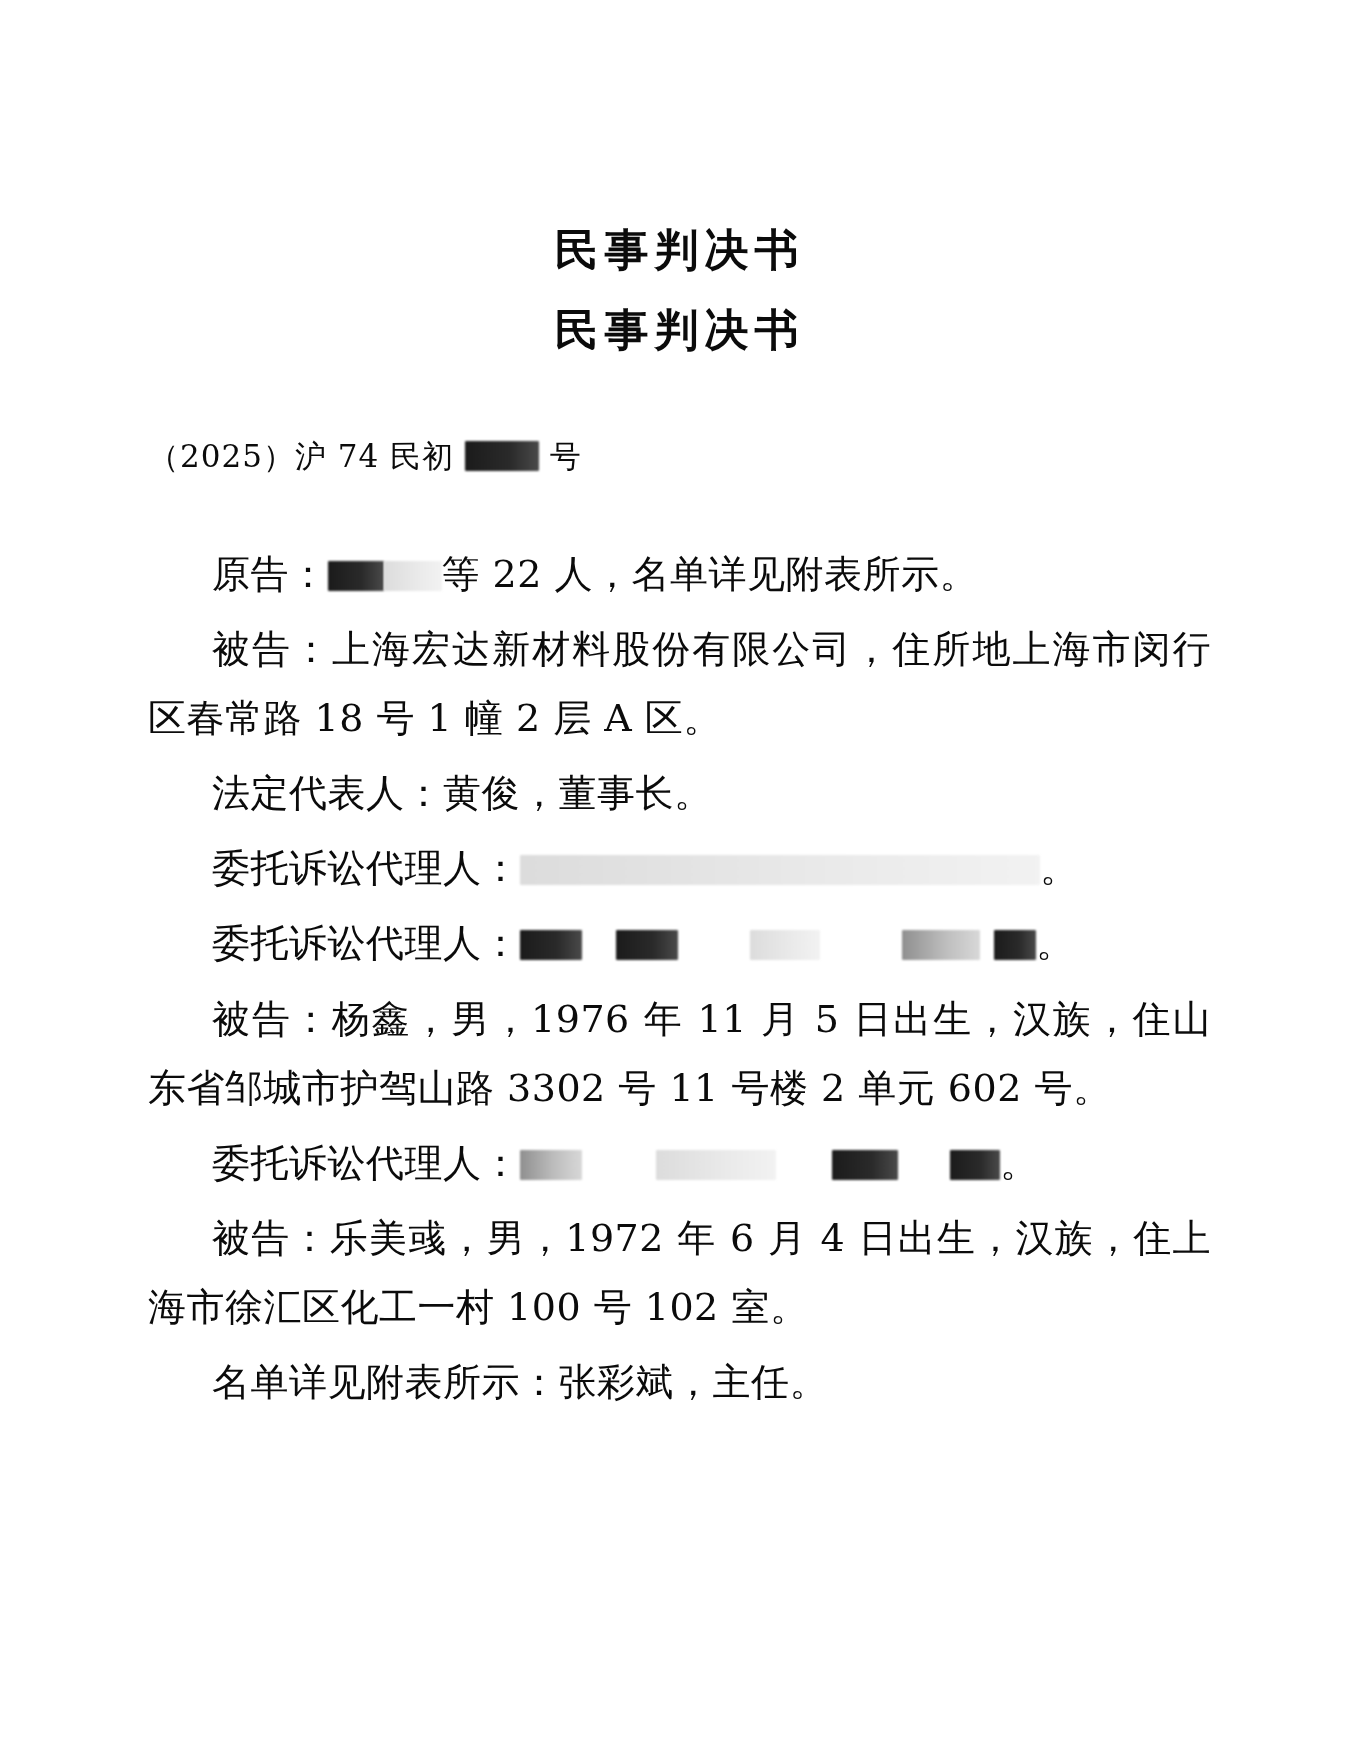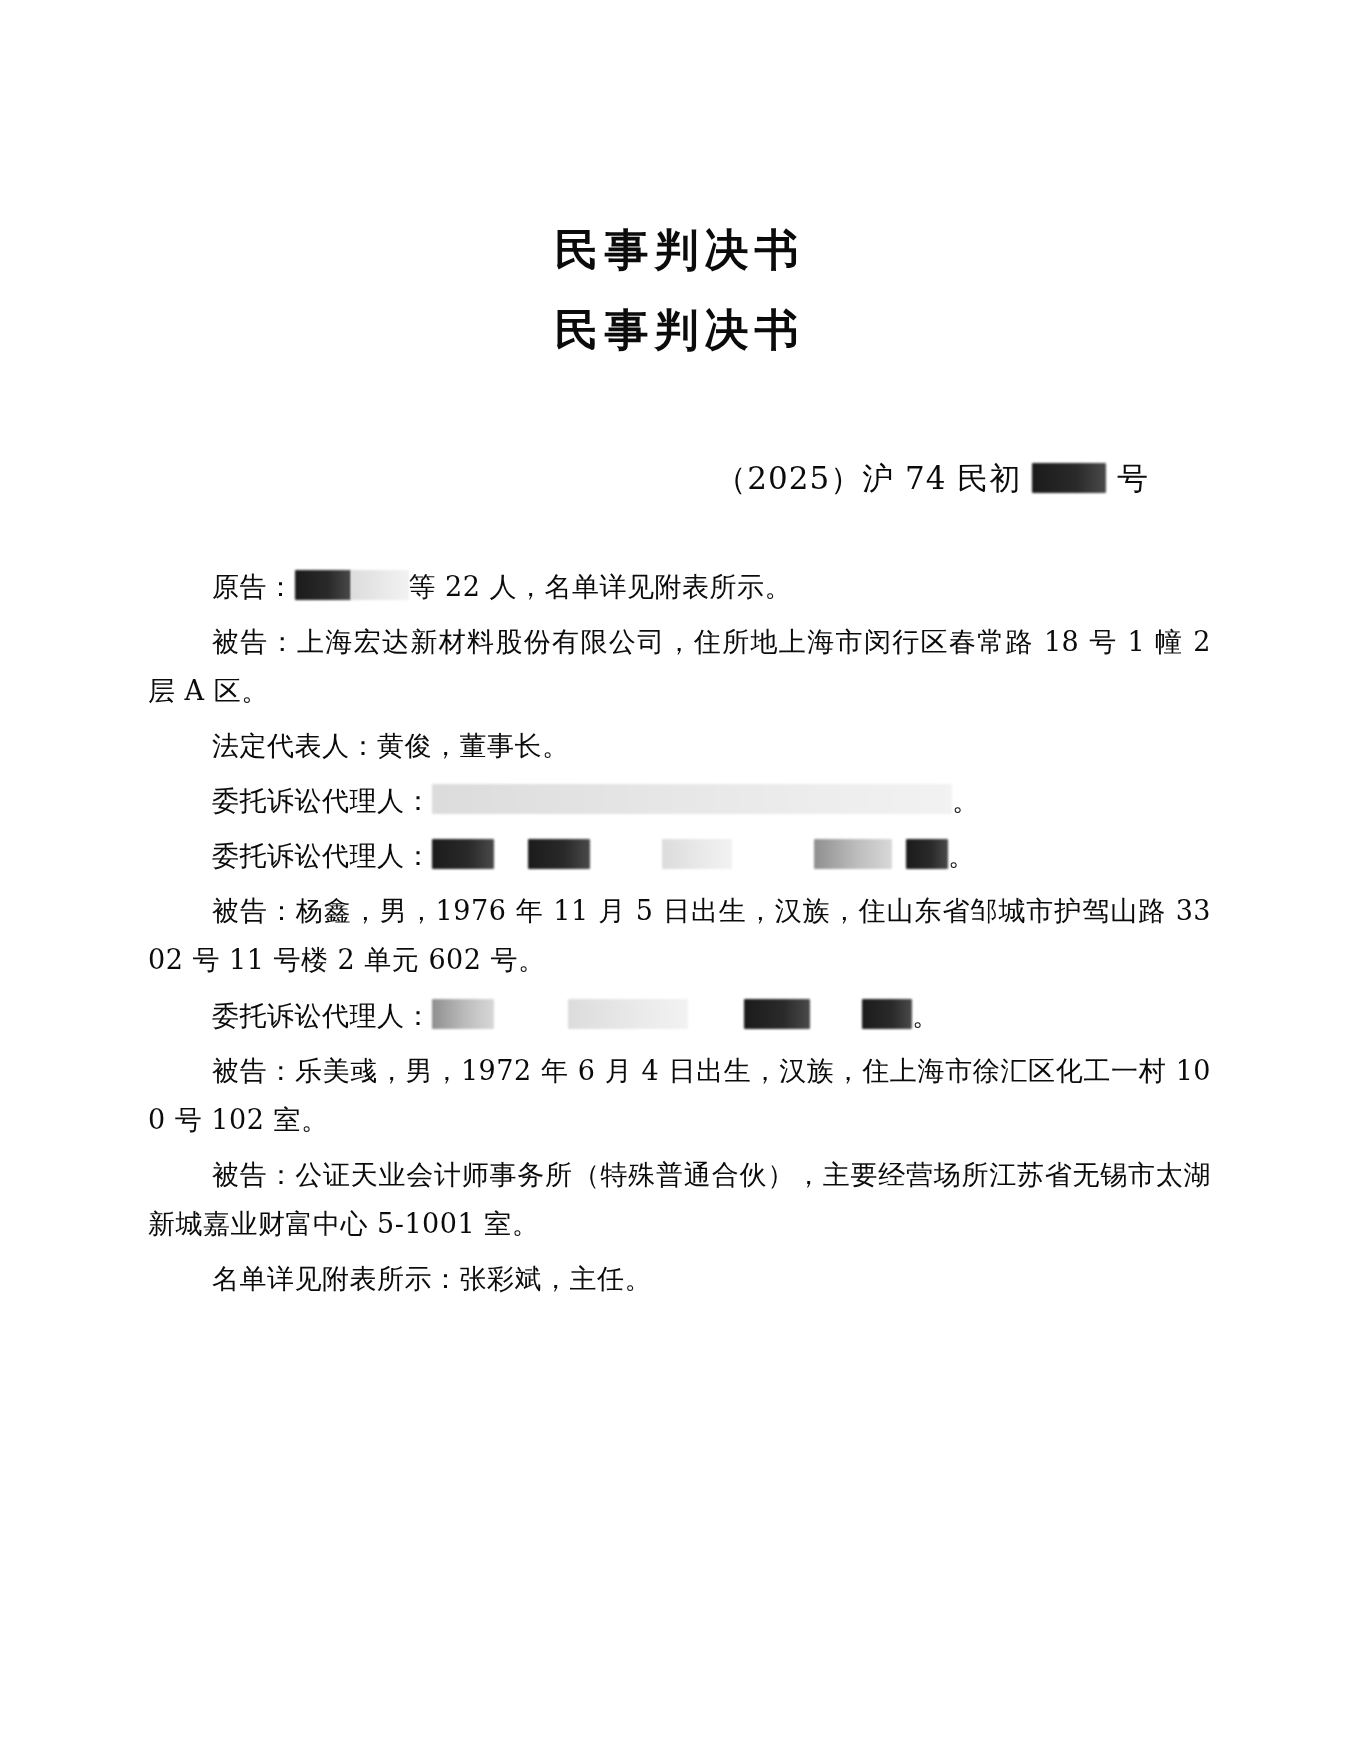--- a/index.html
+++ b/index.html
@@ -34,32 +34,31 @@
     font-family: "DejaVu Serif", "Liberation Serif", serif;
   }
   .doc-subtitle {
     font-size: 44px;
     font-weight: 700;
     letter-spacing: 6px;
     line-height: 1.45;
     margin-top: 16px;
   }
   .case-number {
-    margin-top: 96px;
-    text-align: right;
+    margin-top: 74px;
     padding-right: 62px;
     font-size: 31px;
     letter-spacing: 1px;
     white-space: nowrap;
   }
   .body-block {
     margin-top: 62px;
   }
   p.para {
-    font-size: 27px;
+    font-size: 38px;
     line-height: 1.82;
     margin: 0 0 6px 0;
     text-indent: 64px;
     text-align: justify;
     letter-spacing: 0.5px;
     word-break: break-all;
   }
   .redact {
     display: inline-block;
     vertical-align: -4px;
@@ -114,19 +113,18 @@
     </p>
 
     <p class="para">被告：杨鑫，男，1976 年 11 月 5 日出生，汉族，住山东省邹城市护驾山路 3302 号 11 号楼 2 单元 602 号。</p>
 
     <p class="para">
       <span>委托诉讼代理人：</span><span class="redact r-mid r-blur" style="width:62px;"></span><span class="redact r-light r-blur" style="width:120px; margin-left:74px;"></span><span class="redact r-dark r-blur" style="width:66px; margin-left:56px;"></span><span class="redact r-dark r-blur" style="width:50px; margin-left:52px;"></span>。
     </p>
 
     <p class="para">被告：乐美彧，男，1972 年 6 月 4 日出生，汉族，住上海市徐汇区化工一村 100 号 102 室。</p>
 
-    <p class="para">被告：公证天业会计师事务所（特殊普通合伙），主要经营场所江苏省无锡市太湖新城嘉业财富中心 5-1001 室。</p>
 
     <p class="para">名单详见附表所示：张彩斌，主任。</p>
 
   </div>
 
 </div>
 
 </body></html>

